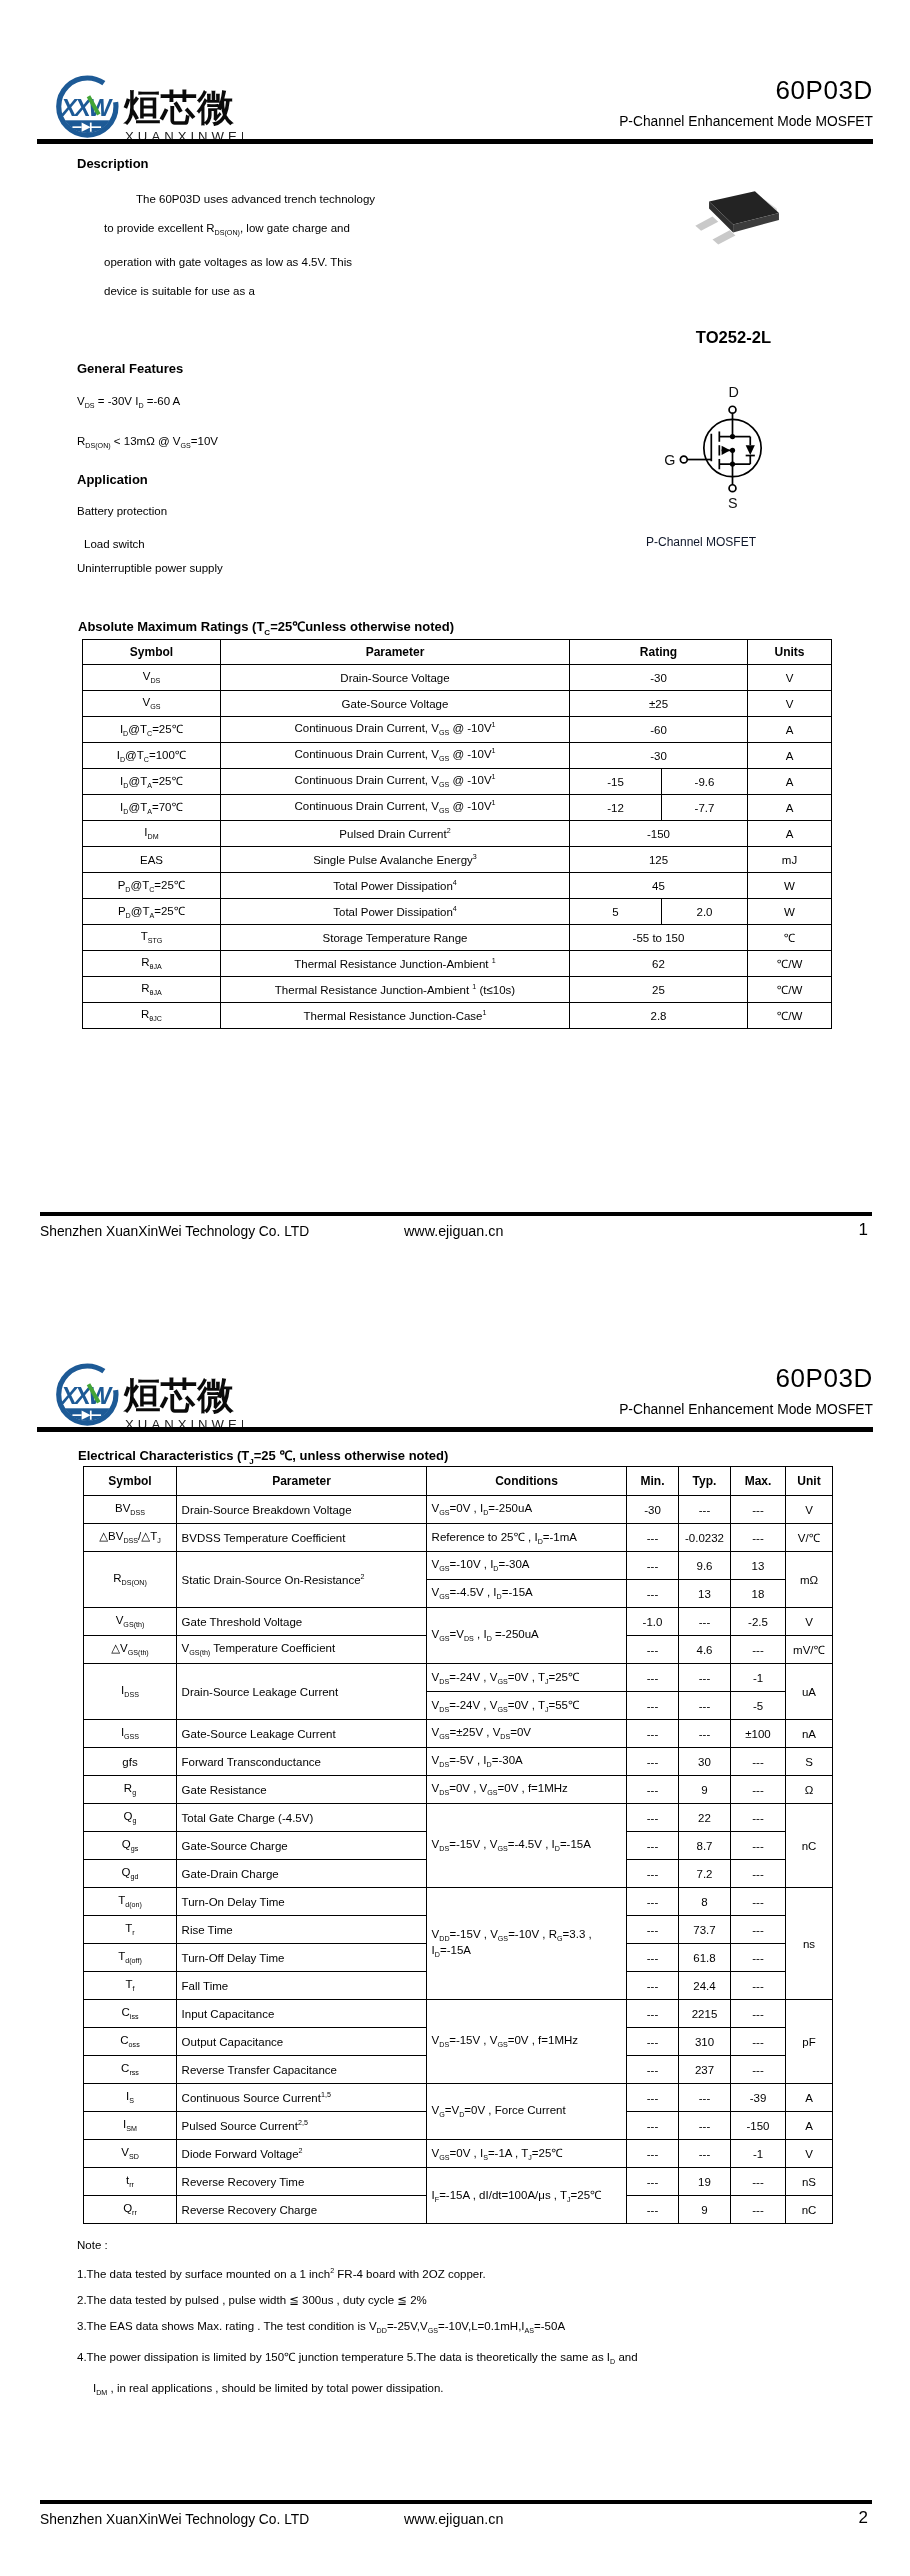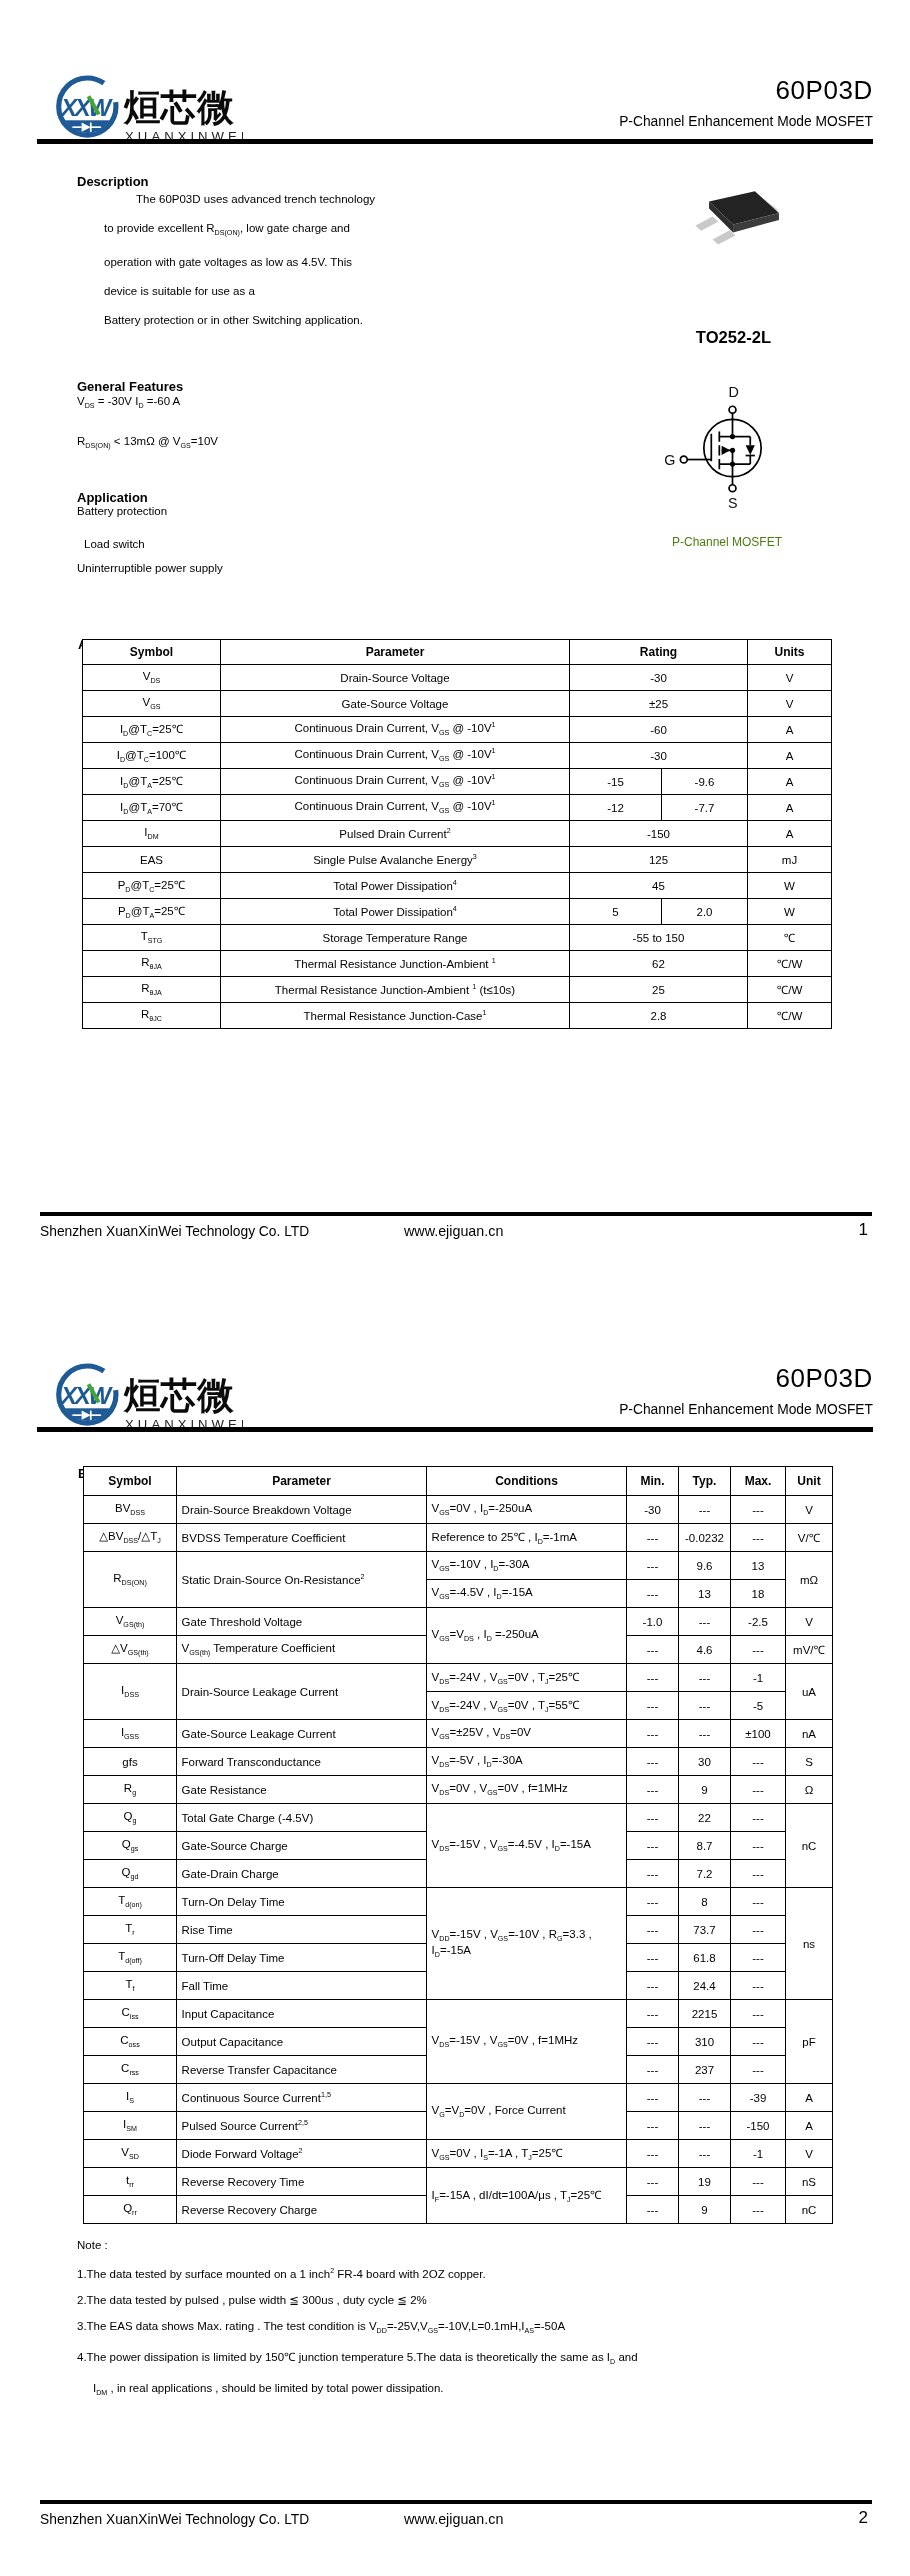--- a/index.html
+++ b/index.html
@@ -11,36 +11,36 @@
   .page { position:absolute; left:0; width:910px; height:1288px; overflow:hidden; background:#fff; }
   #page1 { top:0; } #page2 { top:1288px; }
   .abs { position:absolute; }
   .rule { position:absolute; background:#000; height:4.6px; }
   .hrule { left:37px; right:37px; top:139px; }
   .frule { left:40px; right:38px; top:1212px; height:4px; }
 
   .part-number { right:37px; top:75px; font-size:26px; letter-spacing:0.6px; text-align:right; }
   .subtitle   { right:37px; top:114px; font-size:13.8px; text-align:right; }
 
-  .sec-h { font-size:13px; font-weight:bold;margin-top:18px; }
+  .sec-h { font-size:13px; font-weight:bold; }
   .body-txt { font-size:11.5px; }
   .desc-p { left:77px; top:185px; width:333px; line-height:29px;margin-left:27px; }
   .desc-p .ln.first { text-indent:32px; }
   sub { font-size:0.62em; } sup { font-size:0.62em; }
 
   .gf-l1 { left:77px; top:395px; }
   .gf-l2 { left:77px; top:435px; }
   .app-l1 { left:77px; top:505px; }
   .app-l2 { left:77px; top:538px;padding-left:7px; }
   .app-l3 { left:77px; top:562px; }
 
   .pkg-photo { left:687px; top:189px; }
   .pkg-name { left:666px; top:328px; width:135px; text-align:center; font-size:16.6px; font-weight:bold; }
   .mosfet { left:654px; top:381px; }
-  .mosfet-caption { left:654px; top:535px; width:146px; text-align:center; font-size:12px; color:#4d7c0f; }
+  .mosfet-caption { left:628px; top:535px; width:146px; text-align:center; font-size:12px; color:#0f172a; }
 
   table { border-collapse:collapse; table-layout:fixed; background:#fff; border:1.7px solid #000; }
   th, td {
     border-left:1.1px solid #000; border-right:1.1px solid #000;
     border-top:1.7px solid #000; border-bottom:1.7px solid #000;
     font-size:11.5px; text-align:center; vertical-align:middle; padding:1.1px 2.9px;
     overflow:hidden;
   }
   th { font-weight:bold; font-size:12px; }
   #t1 { left:82px; top:639px; width:749px; }
@@ -84,21 +84,20 @@
   <div class="abs part-number">60P03D</div>
   <div class="abs subtitle">P-Channel Enhancement Mode MOSFET</div>
   <div class="rule hrule"></div>
 
   <div class="abs sec-h" style="left:77px; top:156px;">Description</div>
   <div class="abs body-txt desc-p">
     <div class="ln first">The 60P03D uses advanced trench technology</div>
     <div class="ln">to provide excellent R<sub>DS(ON)</sub>, low gate charge and</div>
     <div class="ln">operation with gate voltages as low as 4.5V. This</div>
     <div class="ln">device is suitable for use as a</div>
-    <div class="ln">Battery protection or in other Switching application.</div>
   </div>
 
   <div class="abs sec-h" style="left:77px; top:361px;">General Features</div>
   <div class="abs body-txt gf-l1">V<sub>DS</sub> = -30V  I<sub>D</sub> =-60 A</div>
   <div class="abs body-txt gf-l2">R<sub>DS(ON)</sub> &lt; 13mΩ @ V<sub>GS</sub>=10V</div>
 
   <div class="abs sec-h" style="left:77px; top:472px;">Application</div>
   <div class="abs body-txt app-l1">Battery protection</div>
   <div class="abs body-txt app-l2">Load switch</div>
   <div class="abs body-txt app-l3">Uninterruptible power supply</div>

